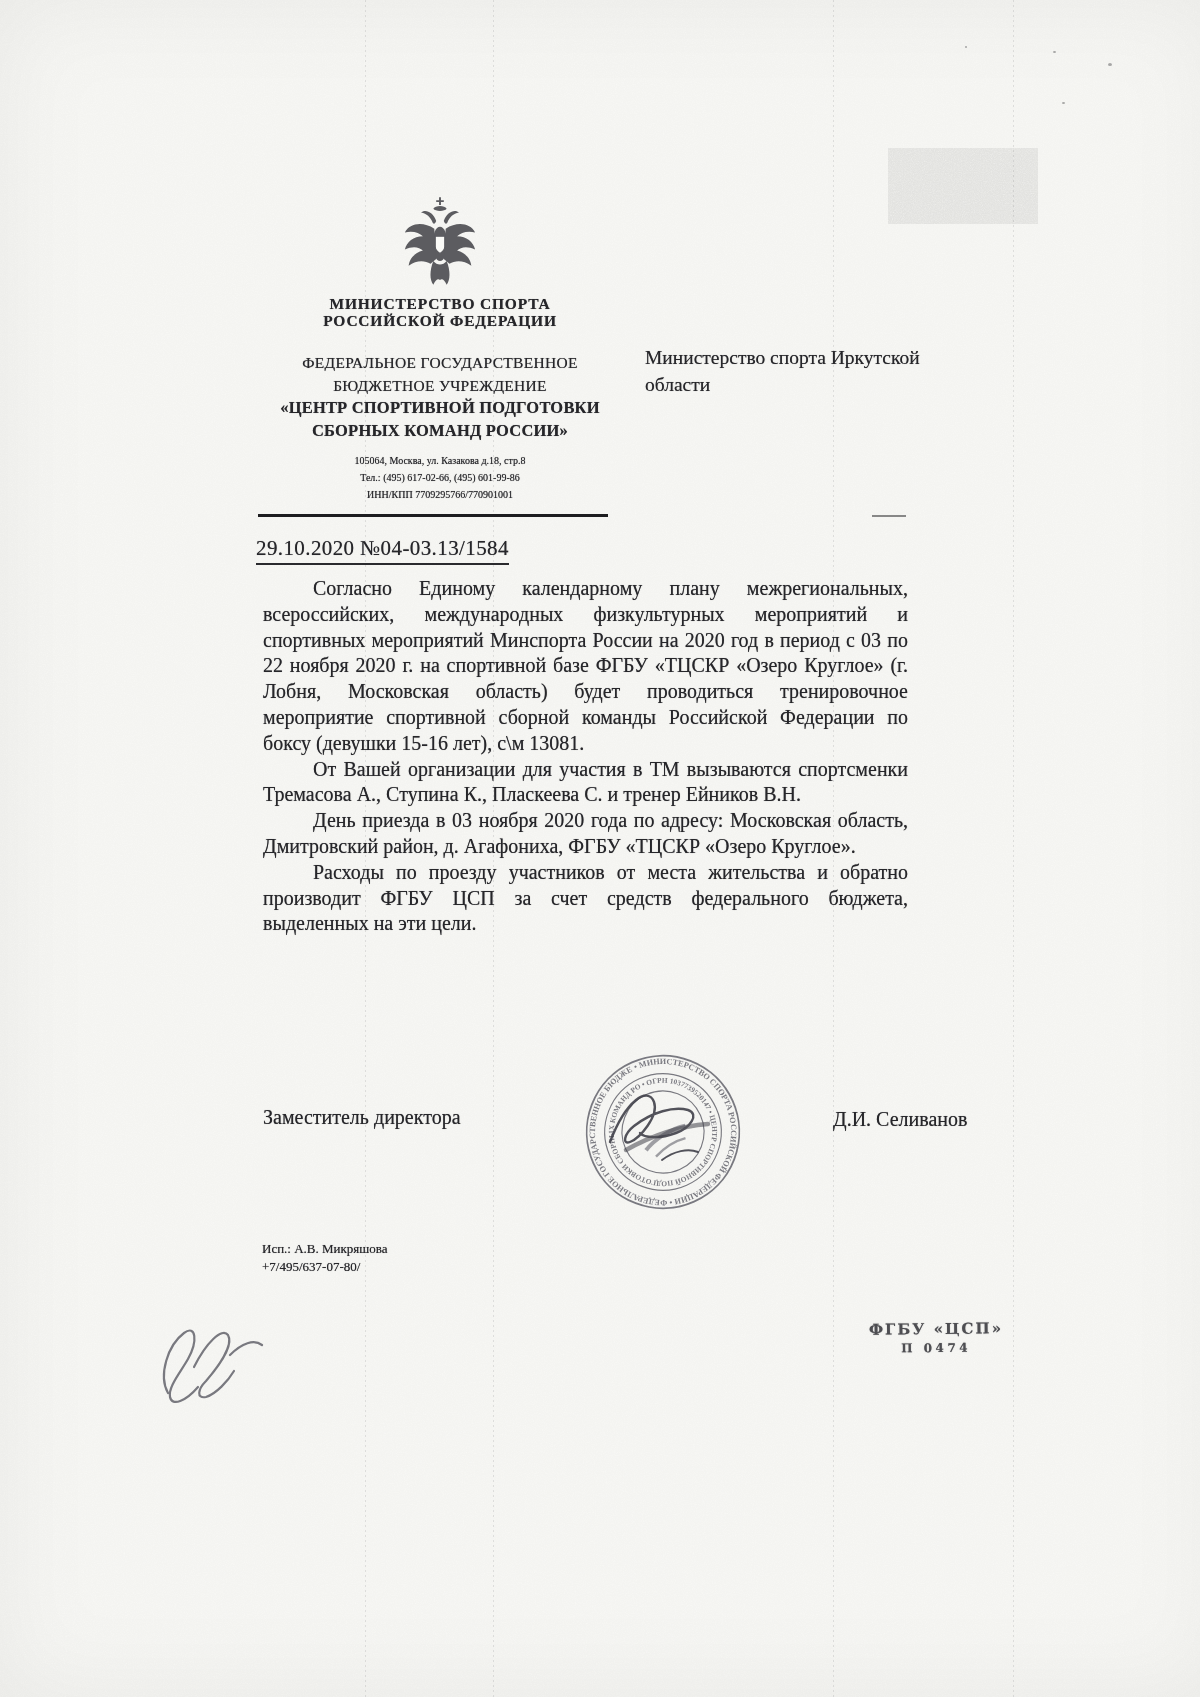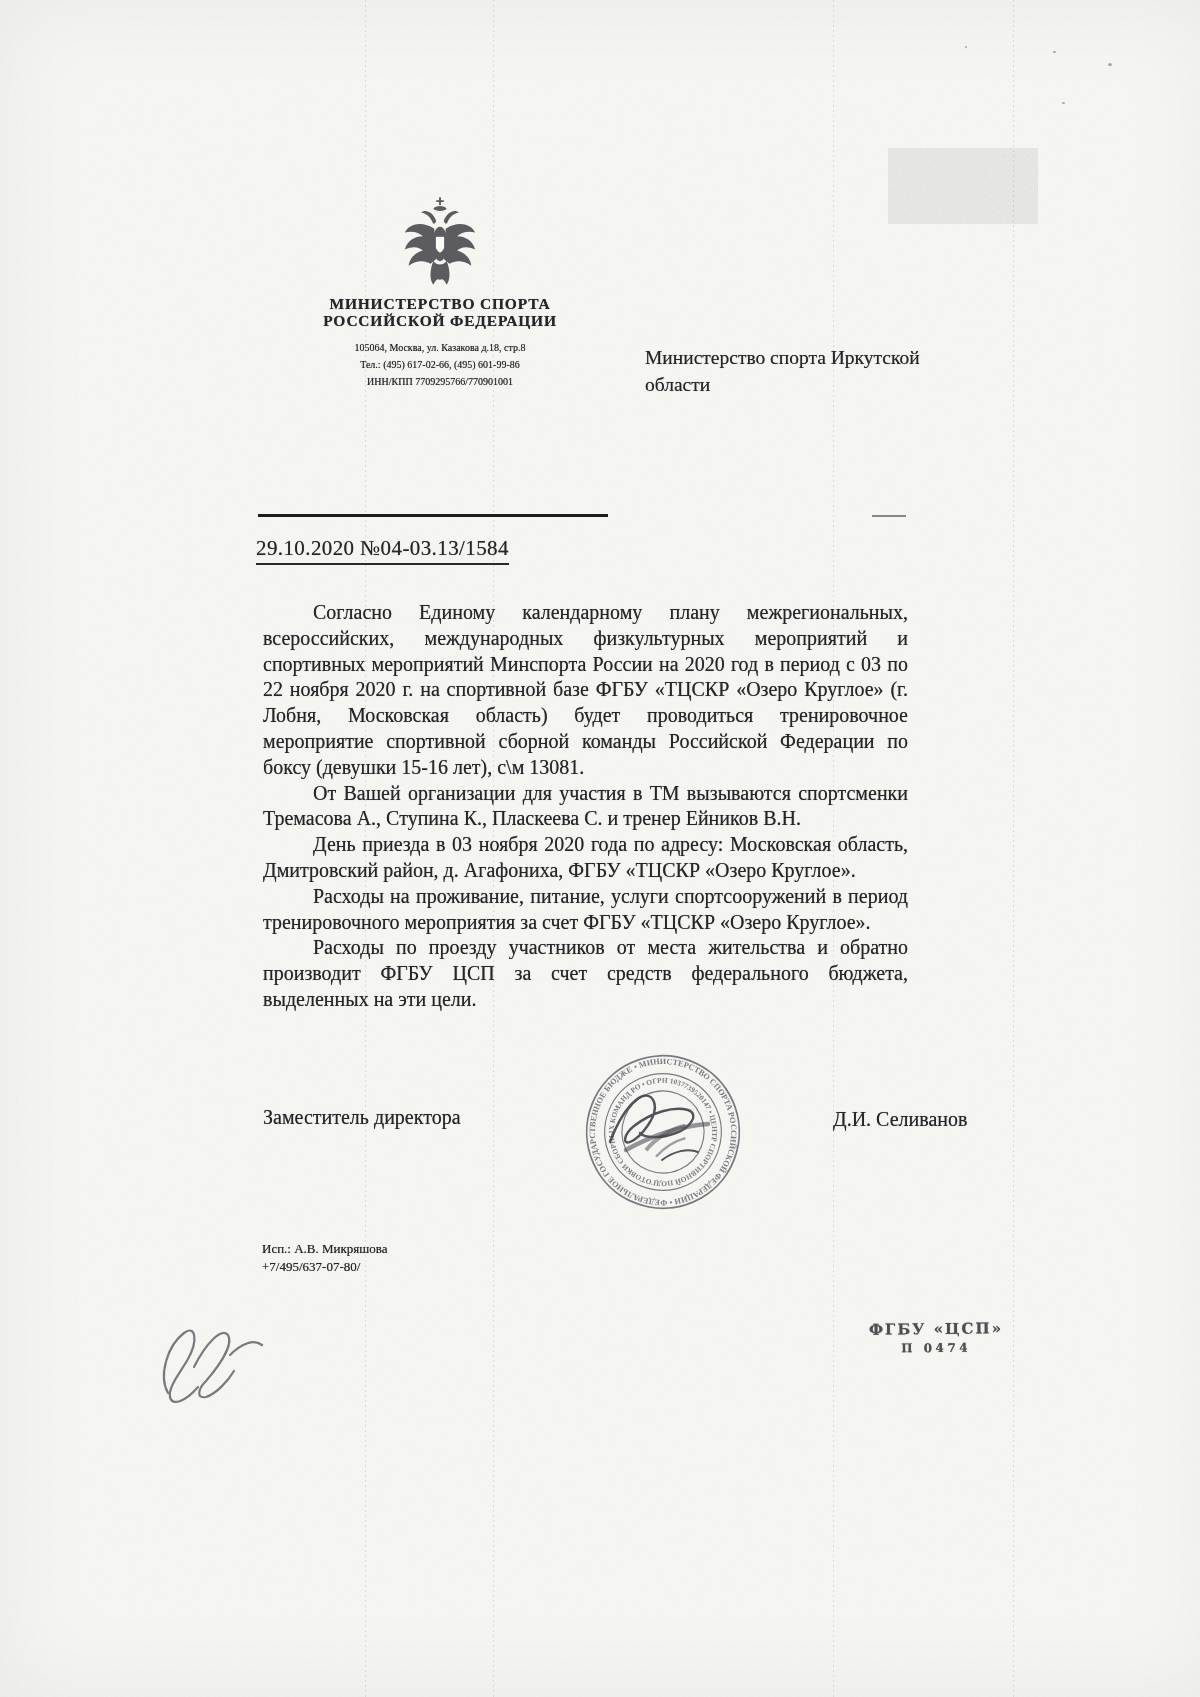--- a/index.html
+++ b/index.html
@@ -33,21 +33,21 @@
 
   .recipient{position:absolute;left:645px;top:344px;width:310px;text-align:left;
     font-size:19.5px;line-height:27px;}
 
   .rule{position:absolute;left:258px;top:514px;width:350px;height:3px;background:#1d1d20;}
   .rule-dash{position:absolute;left:872px;top:515px;width:34px;height:2px;background:rgba(45,45,48,0.55);}
 
   .ref{position:absolute;left:256px;top:536px;font-size:21px;letter-spacing:0.4px;
     border-bottom:2px solid #2a2a2e;padding-bottom:2px;}
 
-  .body-text{position:absolute;left:263px;top:576px;width:645px;margin-top:24px;}
+  .body-text{position:absolute;left:263px;top:576px;width:645px;}
   .body-text p{margin:0;text-indent:50px;font-size:20px;line-height:25.8px;text-align:justify;}
 
   .sig-title{position:absolute;left:263px;top:1106px;font-size:20px;}
   .sig-name{position:absolute;left:833px;top:1108px;font-size:20px;text-align:center;}
 
   .stamp{position:absolute;left:581px;top:1050px;width:164px;height:164px;
     transform:rotate(-24deg);opacity:0.8;}
   .stamp-sig{position:absolute;left:596px;top:1078px;width:140px;height:100px;opacity:0.9;}
 
   .executor{position:absolute;left:262px;top:1240px;font-size:13px;line-height:18px;}
@@ -99,20 +99,26 @@
           <path d="M34,34 C22,26 8,28 3,38 C11,36 18,38 22,42 C12,42 5,48 3,56 C11,52 18,53 22,57 C14,59 8,65 7,73 C15,67 24,67 30,71 L36,66 Z"></path>
           <path d="M46,34 C58,26 72,28 77,38 C69,36 62,38 58,42 C68,42 75,48 77,56 C69,52 62,53 58,57 C66,59 72,65 73,73 C65,67 56,67 50,71 L44,66 Z"></path>
           <path d="M33,68 C29,78 29,88 33,93 C35,88 38,86 40,88 C42,86 45,88 47,93 C51,88 51,78 47,68 C43,73 37,73 33,68 Z"></path>
         </g>
         <path d="M35,42 h10 v11 c0,4 -5,7 -5,7 c0,0 -5,-3 -5,-7 Z" fill="#fbfbf8" stroke="#47474c" stroke-width="1.2"></path>
       </svg>
       <div class="ministry">
         <div>МИНИСТЕРСТВО  СПОРТА</div>
         <div>РОССИЙСКОЙ ФЕДЕРАЦИИ</div>
       </div>
+      <div class="org">
+        <div class="l-reg">ФЕДЕРАЛЬНОЕ ГОСУДАРСТВЕННОЕ</div>
+        <div class="l-reg">БЮДЖЕТНОЕ УЧРЕЖДЕНИЕ</div>
+        <div class="l-bold">«ЦЕНТР СПОРТИВНОЙ ПОДГОТОВКИ</div>
+        <div class="l-bold">СБОРНЫХ КОМАНД РОССИИ»</div>
+      </div>
       <div class="contact">
         <div>105064, Москва, ул. Казакова д.18, стр.8</div>
         <div>Тел.: (495) 617-02-66, (495) 601-99-86</div>
         <div>ИНН/КПП 7709295766/770901001</div>
       </div>
     </div>
 
     <div class="recipient ink">
       <div>Министерство спорта Иркутской</div>
       <div>области</div>
@@ -120,21 +126,20 @@
 
     <div class="rule"></div>
     <div class="rule-dash"></div>
 
     <div class="ref ink">29.10.2020 №04-03.13/1584</div>
 
     <div class="body-text ink">
       <p>Согласно Единому календарному плану межрегиональных, всероссийских, международных физкультурных мероприятий и спортивных мероприятий Минспорта России на 2020 год в период с 03 по 22 ноября 2020 г. на спортивной базе ФГБУ «ТЦСКР «Озеро Круглое» (г. Лобня, Московская область) будет проводиться тренировочное мероприятие спортивной сборной команды Российской Федерации по боксу (девушки 15-16 лет), с\м 13081.</p>
       <p>От Вашей организации для участия в ТМ вызываются спортсменки Тремасова А., Ступина К., Пласкеева С. и тренер Ейников В.Н.</p>
       <p>День приезда в 03 ноября 2020 года по адресу: Московская область, Дмитровский район, д. Агафониха, ФГБУ «ТЦСКР «Озеро Круглое».</p>
-      <p>Расходы на проживание, питание, услуги спортсооружений в период тренировочного мероприятия за счет ФГБУ «ТЦСКР «Озеро Круглое».</p>
       <p>Расходы по проезду участников от места жительства и обратно производит ФГБУ ЦСП за счет средств федерального бюджета, выделенных на эти цели.</p>
     </div>
 
     <div class="sig-title ink">Заместитель директора</div>
     <div class="sig-name ink">Д.И. Селиванов</div>
 
     <svg class="stamp" viewBox="0 0 200 200">
       <defs>
         <path id="ringO" d="M100,17 a83,83 0 1 1 -0.01,0"></path>
         <path id="ringI" d="M100,40 a60,60 0 1 1 -0.01,0"></path>

